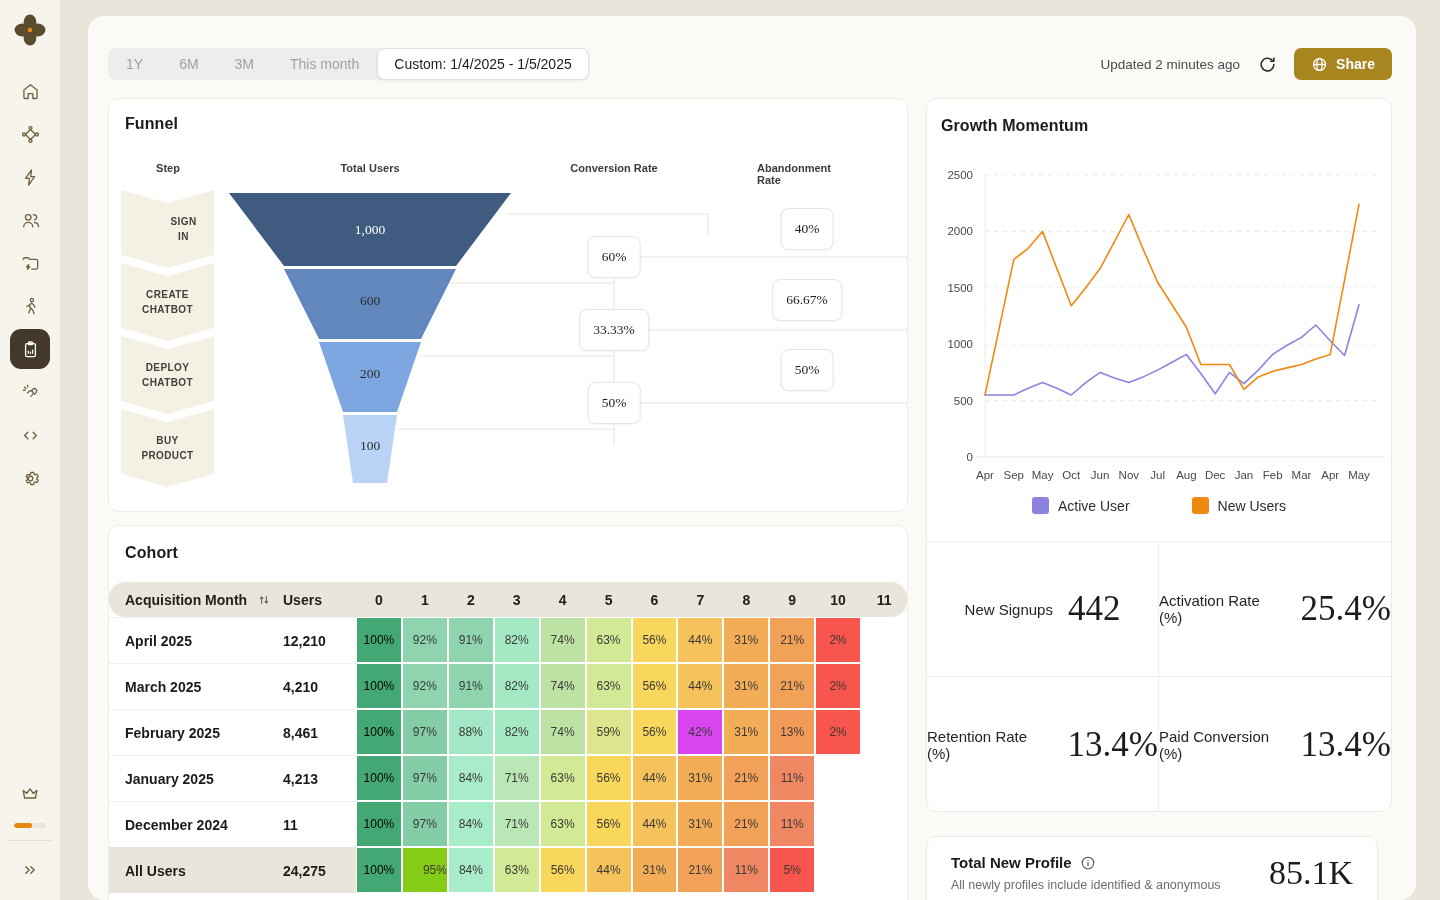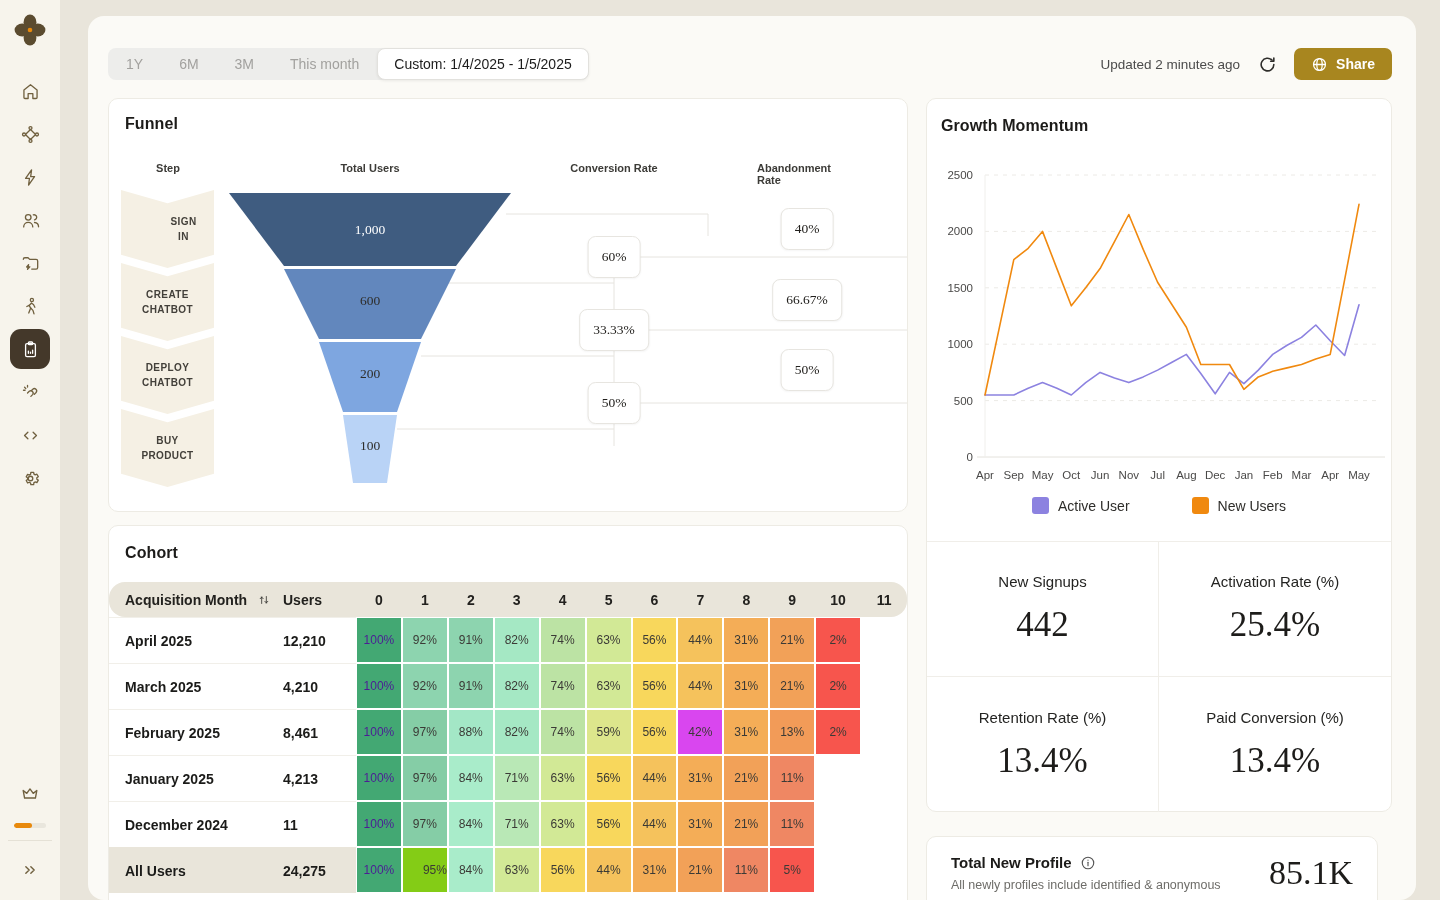--- a/index.html
+++ b/index.html
@@ -68,33 +68,33 @@
   .c-row.head { height:35px; background:#e9e5da; }
   .c-hcell { display:flex; align-items:center; font-size:14px; font-weight:700; color:#22211e; }
   .c-hcell.month { padding-left:16px; gap:10px; }
   .c-hcell.num { justify-content:center; }
   .c-month, .c-users { display:flex; align-items:center; font-size:14px; font-weight:700; color:#1b1b19;
                        border-top:1px solid #f1efe9; }
   .c-month { padding-left:16px; }
   .c-row.total .c-month, .c-row.total .c-users { background:#e9e5da; border-top-color:#e9e5da; }
   .cell { margin:1px; display:flex; align-items:center; justify-content:center;
           font-size:12px; font-weight:500; color:#3b3a36; }
-  .cell.full { color:#4c1d95; }
+  .cell.full { color:#000000; }
   .sort-svg { stroke:#33322f; fill:none; stroke-width:1.4; stroke-linecap:round; stroke-linejoin:round; }
 
   
   .growth-panel { left:838px; top:82px; width:466px; height:714px;padding-left:13px; }
   .growth-panel h2 { position:absolute; left:14px; top:18px; }
   .chart-svg { position:absolute; left:0; top:56px; }
   .legend { position:absolute; top:398px; left:0; right:0; display:flex; justify-content:center; gap:62px; }
   .lg-item { display:flex; align-items:center; gap:9px; font-size:14px; color:#2e2d2a;justify-content:center; }
   .lg-swatch { width:17px; height:17px; border-radius:3px; }
   .stats-grid { position:absolute; left:0; right:0; top:442px; height:271px; display:grid;
                 grid-template-columns:1fr 1fr; grid-template-rows:1fr 1fr; border-top:1px solid #f0eee9; }
-  .stat { display:flex; flex-direction:column; align-items:center; justify-content:center; gap:15px; }
+  .stat { display:flex; flex-direction:row; align-items:center; justify-content:center; gap:15px; }
   .stat.br { border-right:1px solid #f0eee9; }
   .stat.bb { border-bottom:1px solid #f0eee9; }
   .stat .lab { font-size:15px; color:#242422; }
   .stat .val { font-family:"Liberation Serif", serif; font-size:35px; color:#1d1c1a; }
 
   
   .total-panel { left:838px; top:820px; width:452px; height:90px; display:flex;
                  justify-content:space-between; padding:17px 24px 0 24px; }
   .tp-title { font-size:15px; font-weight:700; color:#1c1b19; display:flex; align-items:center; gap:8px; }
   .tp-sub { font-size:12.5px; color:#6e6d69; margin-top:7px; }

